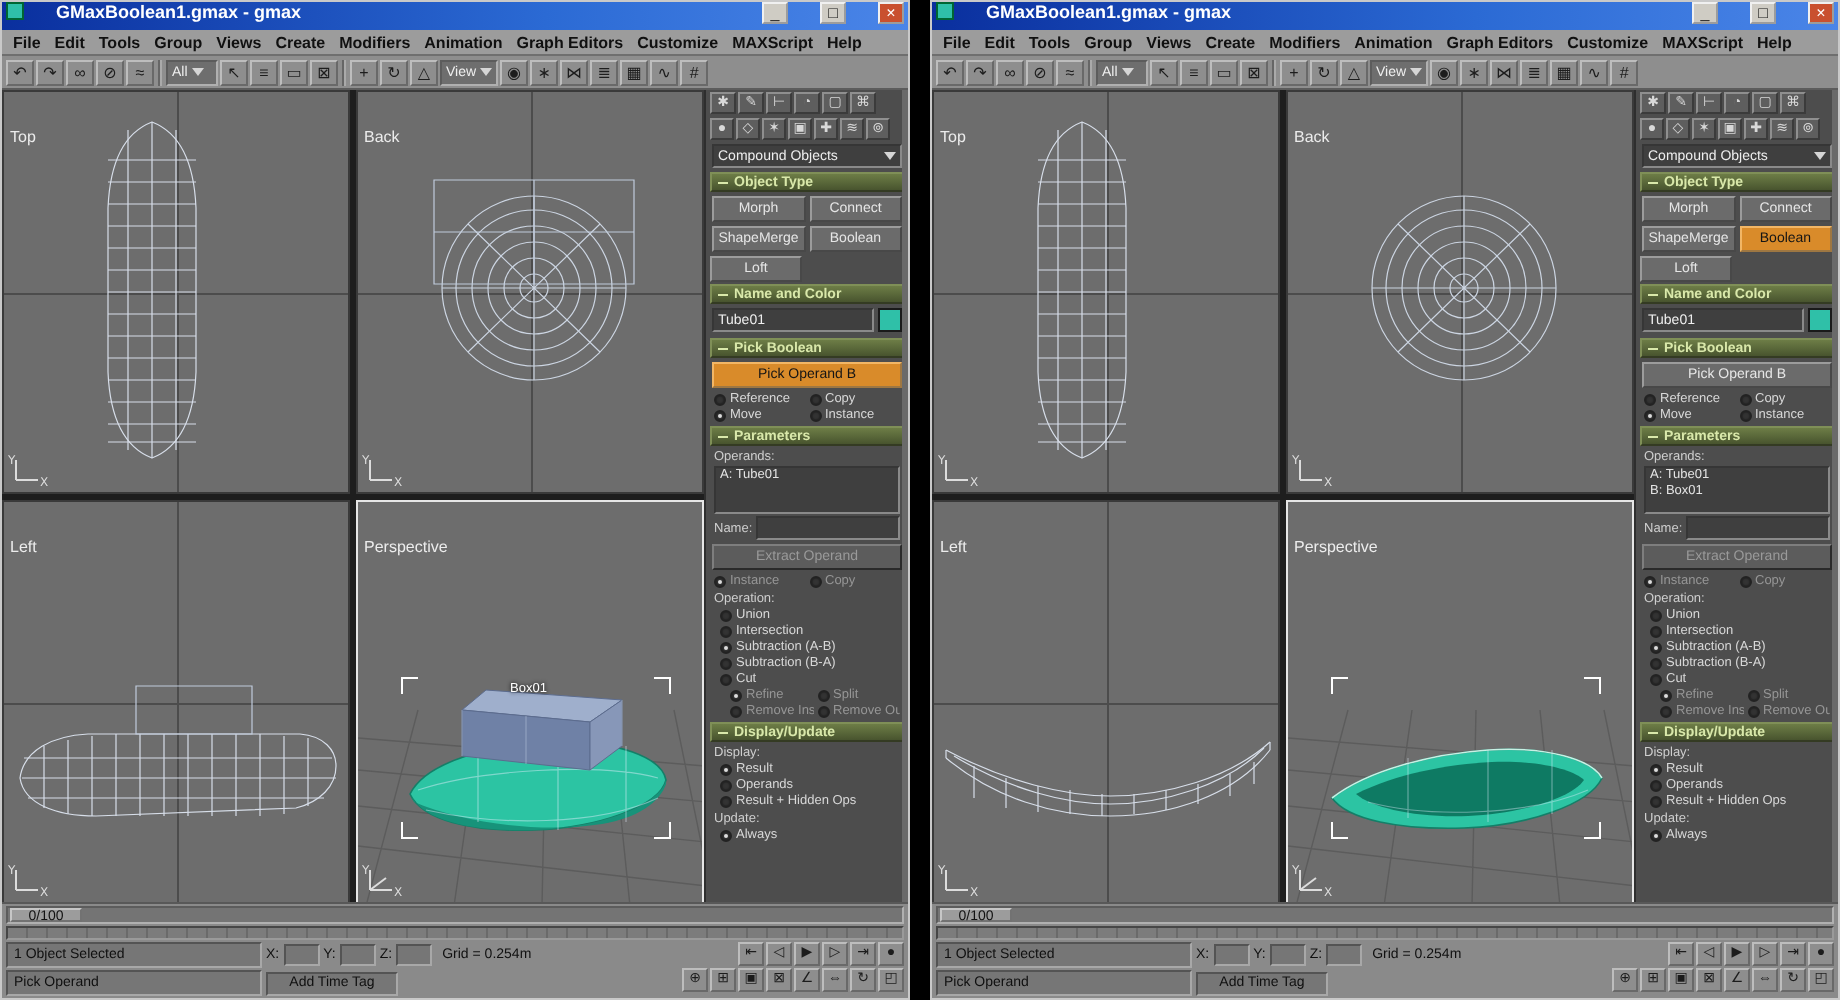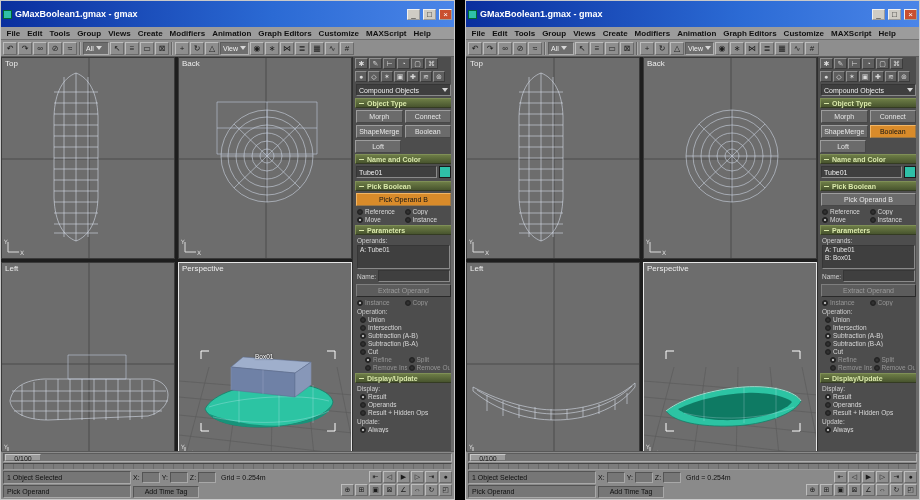--- a/index.html
+++ b/index.html
@@ -1,21 +1,21 @@
 <!DOCTYPE html>
 <html><head>
 <meta charset="utf-8">
 <style>
   *{margin:0;padding:0;box-sizing:border-box;font-family:"Liberation Sans",sans-serif;}
   html,body{width:920px;height:500px;background:#000;overflow:hidden;position:relative;}
   .window{position:absolute;top:0;width:455px;height:500px;background:#8f8f8f;border:1px solid #c9c9c9;display:flex;flex-direction:column;}
   #win-left{left:0;} #win-right{left:465px;}
 
   
-  .titlebar{height:26px;background:linear-gradient(90deg,#0a2f9e,#2b6ad4 60%,#4a85e8);display:flex;align-items:center;padding:0 2px;gap:3px;flex:0 0 auto;}
+  .titlebar{height:14px;background:linear-gradient(90deg,#0a2f9e,#2b6ad4 60%,#4a85e8);display:flex;align-items:flex-start;padding:0 2px;gap:16px;flex:0 0 auto;}
   .app-icon{width:9px;height:9px;background:#2fc0a8;border:1px solid #063;flex:0 0 auto;}
   .title-text{color:#fff;font-size:9px;font-weight:bold;flex:1;white-space:nowrap;overflow:hidden;}
   .tbb{width:13px;height:11px;background:#cfccc4;border:1px outset #f0f0f0;font-size:8px;line-height:9px;text-align:center;color:#111;}
   .tbb.close{background:#c9502f;color:#fff;}
 
   
   .menubar{height:13px;background:#9c9c9c;border-bottom:1px solid #6f6f6f;display:flex;align-items:center;padding-left:2px;flex:0 0 auto;}
   .menu-item{font-size:8px;color:#101010;padding:0 3.5px;white-space:nowrap;font-weight:bold;}
   .toolbar{height:17px;background:#8e8e8e;display:flex;align-items:center;gap:1px;padding:0 2px;border-bottom:1px solid #5c5c5c;flex:0 0 auto;}
   .tgroup{display:flex;gap:1px;}
@@ -23,21 +23,21 @@
   .tsep{width:2px;height:13px;border-left:1px solid #666;border-right:1px solid #aaa;margin:0 1px;}
   .tdd{height:13px;min-width:26px;background:#6e6e6e;border:1px inset #b0b0b0;font-size:7px;color:#efefef;padding:0 2px;line-height:11px;display:flex;align-items:center;gap:2px;}
   .dd-arrow{width:0;height:0;border-left:3px solid transparent;border-right:3px solid transparent;border-top:4px solid #d6d6d6;}
 
   
   .main{flex:1 1 auto;display:flex;position:relative;overflow:hidden;}
   .viewports{position:relative;width:351px;background:#1e1e1e;flex:0 0 auto;}
   .vp{position:absolute;width:174px;height:202px;background:#6d6d6d;border:1px solid #3a3a3a;overflow:hidden;}
   .vp.active{border-color:#e6e6e6;}
   .vp svg.fill{position:absolute;left:0;top:0;}
-  .vp-label{position:absolute;top:1px;left:3px;font-size:8px;color:#ececec;z-index:4;}
+  .vp-label{position:absolute;top:18px;left:3px;font-size:8px;color:#ececec;z-index:4;}
   .axis-ic{position:absolute;left:2px;bottom:2px;z-index:4;}
   .box01-label{position:absolute;left:76px;top:90px;font-size:6.5px;color:#fff;z-index:4;text-shadow:0 0 2px #000;}
 
   
   .panel{flex:1 1 auto;background:#4d4d4d;border-left:1px solid #2e2e2e;color:#d9d9d9;font-size:7px;display:flex;flex-direction:column;overflow:hidden;position:relative;}
   .pscroll{position:absolute;right:0;top:0;bottom:0;width:3px;background:#6a6a6a;}
   .ptabs,.pcats{display:flex;gap:1px;padding:1px 2px;flex:0 0 auto;}
   .ptab{width:13px;height:11px;background:#5e5e5e;border:1px outset #8f8f8f;font-size:7px;text-align:center;line-height:10px;color:#d8d8d8;overflow:hidden;}
   .pcat{width:12px;height:11px;background:#5e5e5e;border:1px outset #8f8f8f;font-size:7px;text-align:center;line-height:10px;color:#d8d8d8;overflow:hidden;}
   .pdd{height:12px;margin:1px 3px;background:#3f3f3f;border:1px inset #8a8a8a;display:flex;align-items:center;justify-content:space-between;padding:0 2px;font-size:7px;color:#eee;}

